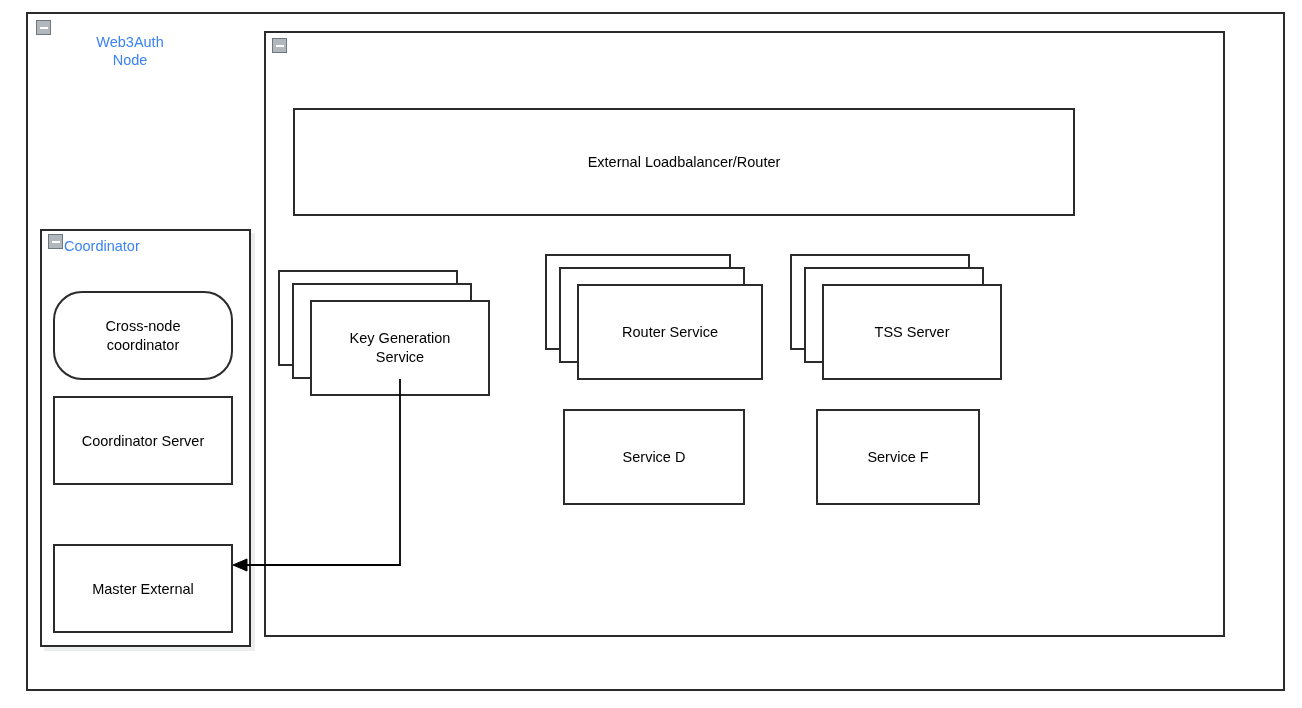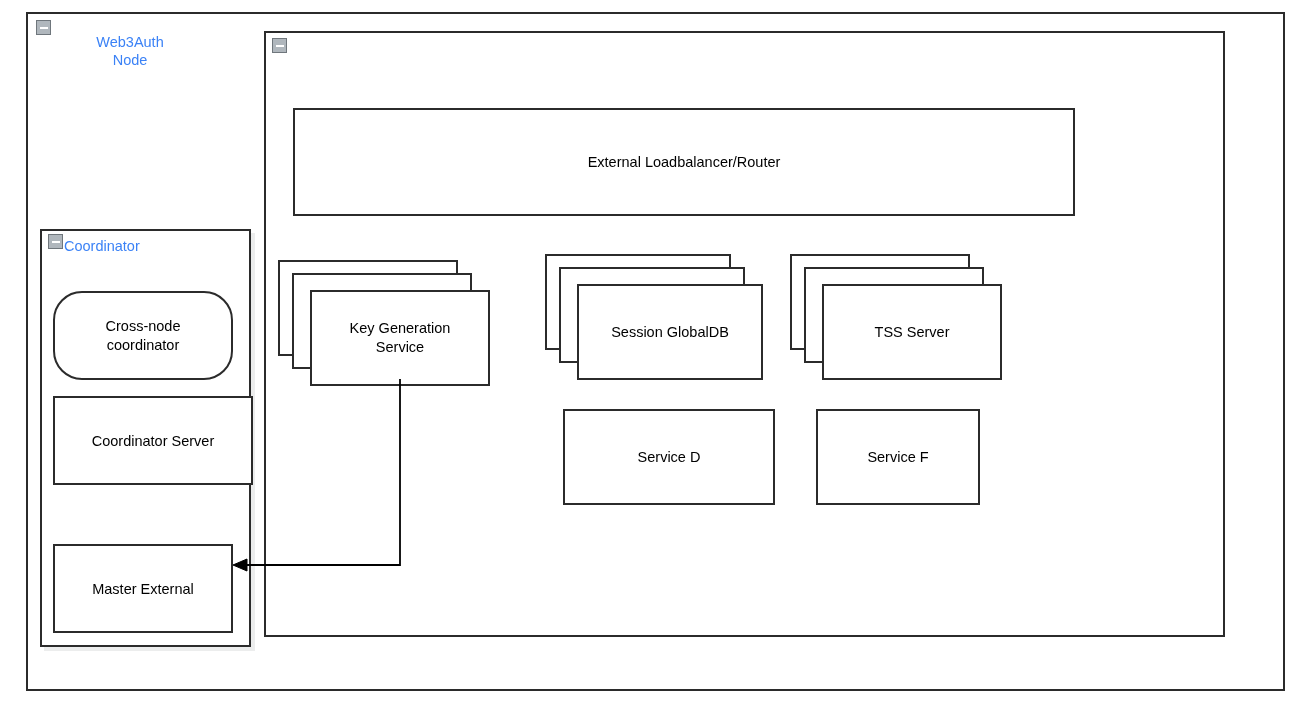--- a/index.html
+++ b/index.html
@@ -127,54 +127,54 @@
   <div class="container-box shadowed" style="left:40px; top:229px; width:211px; height:418px;">
   </div>
   <div class="collapse-icon" style="left:48px; top:234px;"></div>
   <div class="group-title" style="left:64px; top:237px; width:140px; text-align:left;">Coordinator</div>
 
   <div class="box" style="left:53px; top:291px; width:180px; height:89px;border-radius:29px;">
     <div class="box-label">Cross-node
 coordinator</div>
   </div>
 
-  <div class="box" style="left:53px; top:396px; width:200px; height:89px;">
+  <div class="box" style="left:53px; top:396px; width:180px; height:89px;">
     <div class="box-label">Coordinator Server</div>
   </div>
 
   <div class="box" style="left:53px; top:544px; width:180px; height:89px;">
     <div class="box-label">Master External</div>
   </div>
 
-  <div class="stack" style="left:278px; top:260px; width:214px; height:126px;">
+  <div class="stack" style="left:278px; top:270px; width:214px; height:126px;">
     <div class="layer l0" style="width:180px; height:96px;"></div>
     <div class="layer l1" style="width:180px; height:96px;"></div>
     <div class="front" style="width:180px; height:96px;">
       <div class="box-label">Key Generation
 Service</div>
     </div>
   </div>
 
   <div class="stack" style="left:545px; top:254px; width:220px; height:126px;">
     <div class="layer l0" style="width:186px; height:96px;"></div>
     <div class="layer l1" style="width:186px; height:96px;"></div>
     <div class="front" style="width:186px; height:96px;">
-      <div class="box-label">Session GlobalDB</div>
+      <div class="box-label">Router Service</div>
     </div>
   </div>
 
   <div class="stack" style="left:790px; top:254px; width:214px; height:126px;">
     <div class="layer l0" style="width:180px; height:96px;"></div>
     <div class="layer l1" style="width:180px; height:96px;"></div>
     <div class="front" style="width:180px; height:96px;">
       <div class="box-label">TSS Server</div>
     </div>
   </div>
 
-  <div class="box" style="left:563px; top:409px; width:212px; height:96px;">
+  <div class="box" style="left:563px; top:409px; width:182px; height:96px;">
     <div class="box-label">Service D</div>
   </div>
 
   <div class="box" style="left:816px; top:409px; width:164px; height:96px;">
     <div class="box-label">Service F</div>
   </div>
 
   <svg class="connector" width="1302" height="708">
     <polyline points="400,379 400,565 241,565" fill="none" stroke="#000000" stroke-width="1.8"></polyline>
     <polygon points="233,565 247,559 247,571" fill="#000000" stroke="#000000" stroke-width="1"></polygon>

